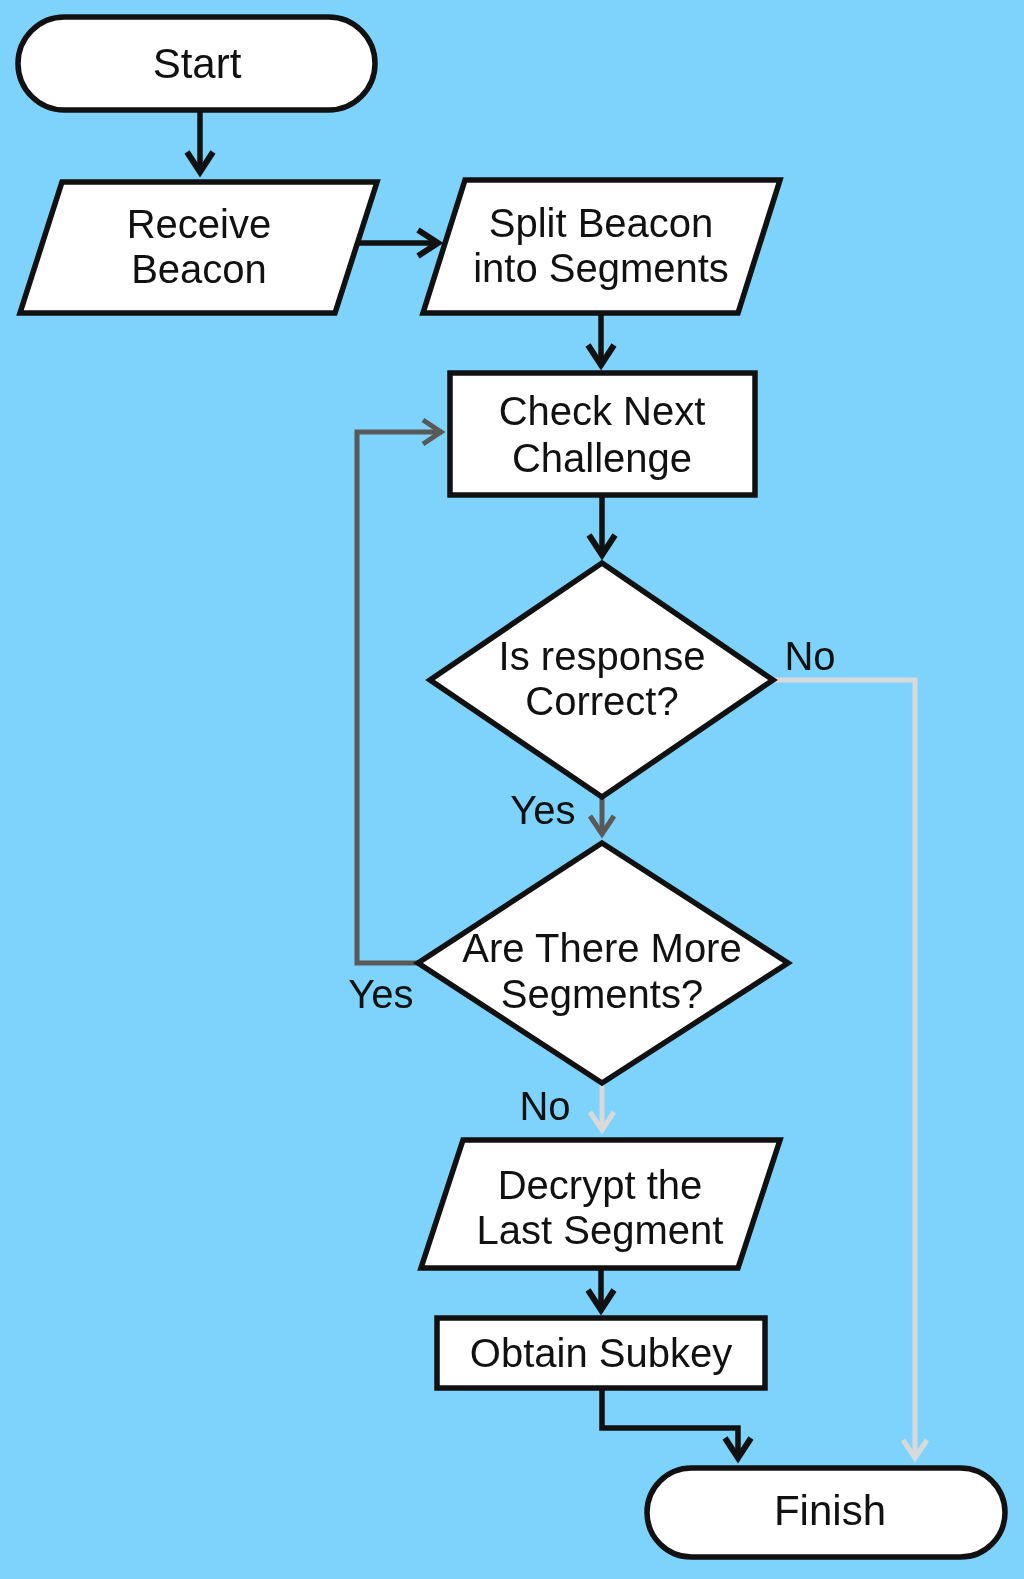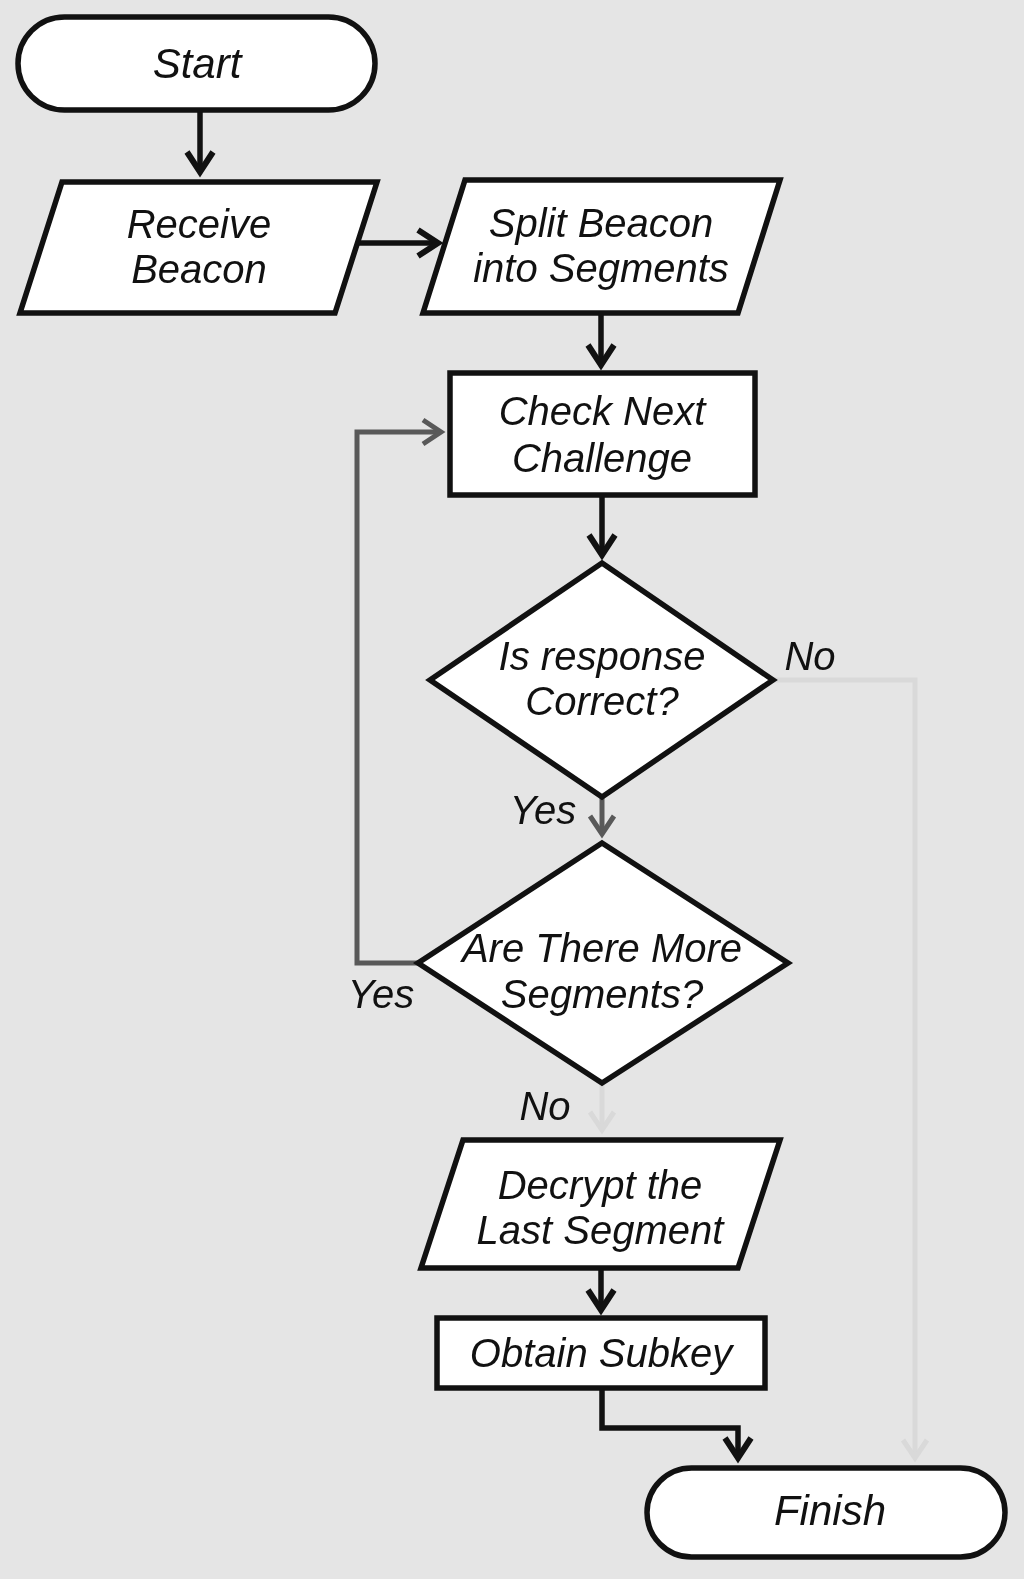--- a/index.html
+++ b/index.html
@@ -1,22 +1,21 @@
 <!DOCTYPE html>
 <html><head>
 <meta charset="utf-8">
 <style>
   html, body { margin: 0; padding: 0; background: #ffffff; }
   .canvas {
     width: 1024px;
     height: 1579px;
     position: relative;
-    background: #e5e5e5;
+    background: #7dd3fc;
     overflow: hidden;
-    font-style: italic;
   }
   svg { display: block; }
   .node-shape {
     fill: #ffffff;
     stroke: #111111;
     stroke-width: 5.5;
     stroke-linejoin: miter;
   }
   .edge-black { fill: none; stroke: #111111; stroke-width: 5.5; }
   .edge-gray  { fill: none; stroke: #595959; stroke-width: 5;   }

